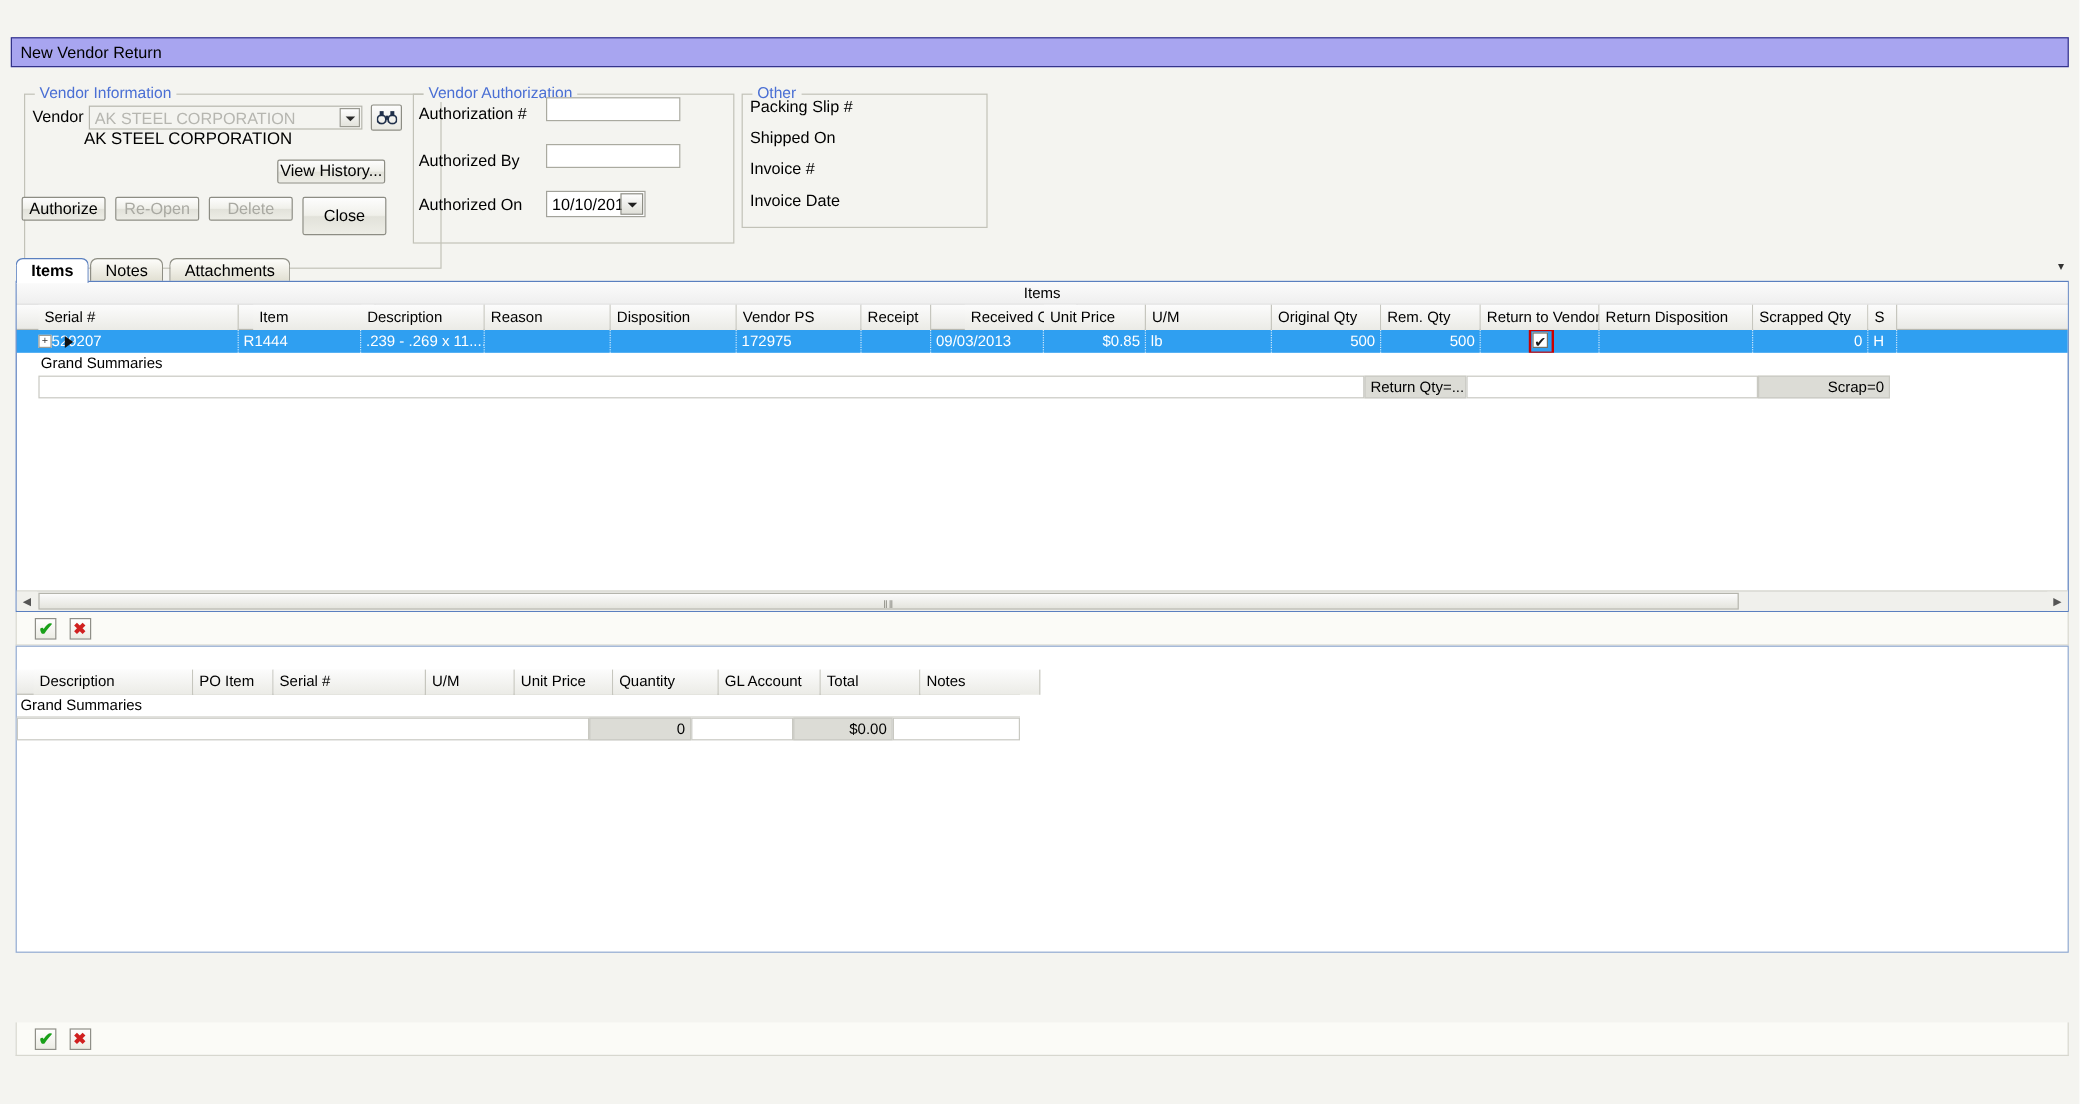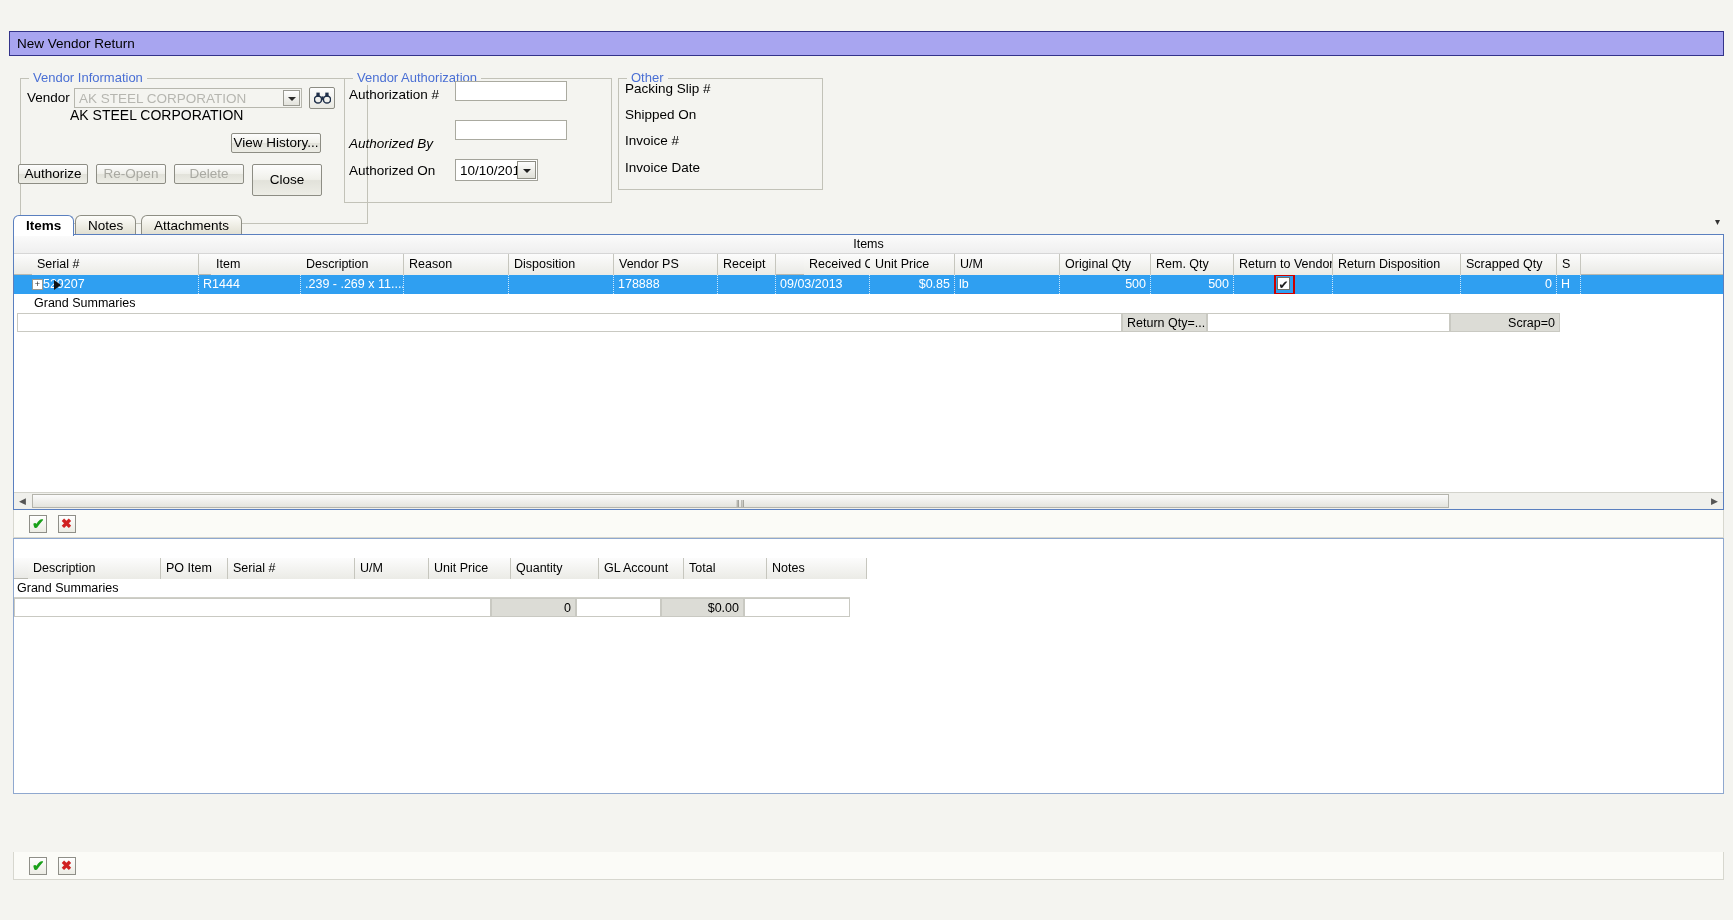--- a/index.html
+++ b/index.html
@@ -379,21 +379,21 @@
     <span>Close</span>
   </div>
 
   <div class="groupbox" style="left:344px; top:78px; width:268px; height:125px;">
     <div class="gtitle">Vendor Authorization</div>
   </div>
 
   <div class="fieldlabel" style="left:349px; top:87px;">Authorization #</div>
   <input class="textbox" style="left: 455px; top: 81px; width: 112px; height: 20px;" value="">
 
-  <div class="fieldlabel" style="left:349px; top:136px;font-style:italic;">Authorized By</div>
+  <div class="fieldlabel" style="left:349px; top:126px;">Authorized By</div>
   <input class="textbox" style="left: 455px; top: 120px; width: 112px; height: 20px;" value="">
 
   <div class="fieldlabel" style="left:349px; top:163px;">Authorized On</div>
   <div class="datebox" style="left:455px; top:159px; width:83px;">
     <span class="dtext">10/10/201</span>
     <span class="dbtn"></span>
   </div>
 
   <div class="groupbox" style="left:618px; top:78px; width:205px; height:112px;">
     <div class="gtitle">Other</div>
@@ -438,42 +438,42 @@
         <div class="hdrcell" style="left: 1447px; width: 96px;">Scrapped Qty</div>
         <div class="hdrcell" style="left: 1543px; width: 24px;">S</div>
       </div>
 
     <div class="datarow selected" id="items-row0" style="top:40px; width:1709px;">
         <div class="cell" style="left: 18px; width: 167px;">3529207</div>
         <div class="cell" style="left: 185px; width: 102px;">R1444</div>
         <div class="cell" style="left: 287px; width: 103px;">.239 -  .269 x 11....</div>
         <div class="cell" style="left: 390px; width: 105px;"></div>
         <div class="cell" style="left: 495px; width: 105px;"></div>
-        <div class="cell" style="left: 600px; width: 104px;">178888</div>
+        <div class="cell" style="left: 600px; width: 104px;">172975</div>
         <div class="cell" style="left: 704px; width: 58px;"></div>
         <div class="cell" style="left: 762px; width: 94px;">09/03/2013</div>
         <div class="cell r" style="left: 856px; width: 85px;">$0.85</div>
         <div class="cell" style="left: 941px; width: 105px;">lb</div>
         <div class="cell r" style="left: 1046px; width: 91px;">500</div>
         <div class="cell r" style="left: 1137px; width: 83px;">500</div>
         <div class="cell" style="left: 1220px; width: 99px;">
           <span class="rowcheck" style="left: 42.5px; top: 2px;"></span>
           <span class="redhi" style="left: 39.5px; top: -1px; width: 21px; height: 21px; border-color: rgb(204, 0, 0);"></span>
         </div>
         <div class="cell" style="left: 1319px; width: 128px;"></div>
         <div class="cell r" style="left: 1447px; width: 96px;">0</div>
         <div class="cell" style="left: 1543px; width: 24px;">H</div>
       </div>
 
     <div class="expander" style="left:18px; top:44px;">+</div>
     <div class="rowarrow" style="left:40px; top:45px;"></div>
 
     <div class="gsum-label" style="left:20px; top:61px;">Grand Summaries</div>
 
-    <div class="sumrow" style="left:3px; top:78px; width:1688px;text-decoration:underline;">
+    <div class="sumrow" style="left:18px; top:78px; width:1688px;text-decoration:underline;">
       <div class="sumcell" style="left:0px; width:1105px;"></div>
       <div class="sumcell shaded r" style="left:1105px; width:85px;">Return Qty=...</div>
       <div class="sumcell" style="left:1190px; width:243px;"></div>
       <div class="sumcell shaded r" style="left:1433px; width:110px;">Scrap=0</div>
     </div>
 
     <div class="hscroll" style="left:0; bottom:0; width:1709px;">
       <div class="hsb-arrow" style="left:0;">◀</div>
       <div class="hsb-thumb" style="left:18px; width:1417px;">
         <span class="hsb-grip" style="left:703px;">‖‖</span>

